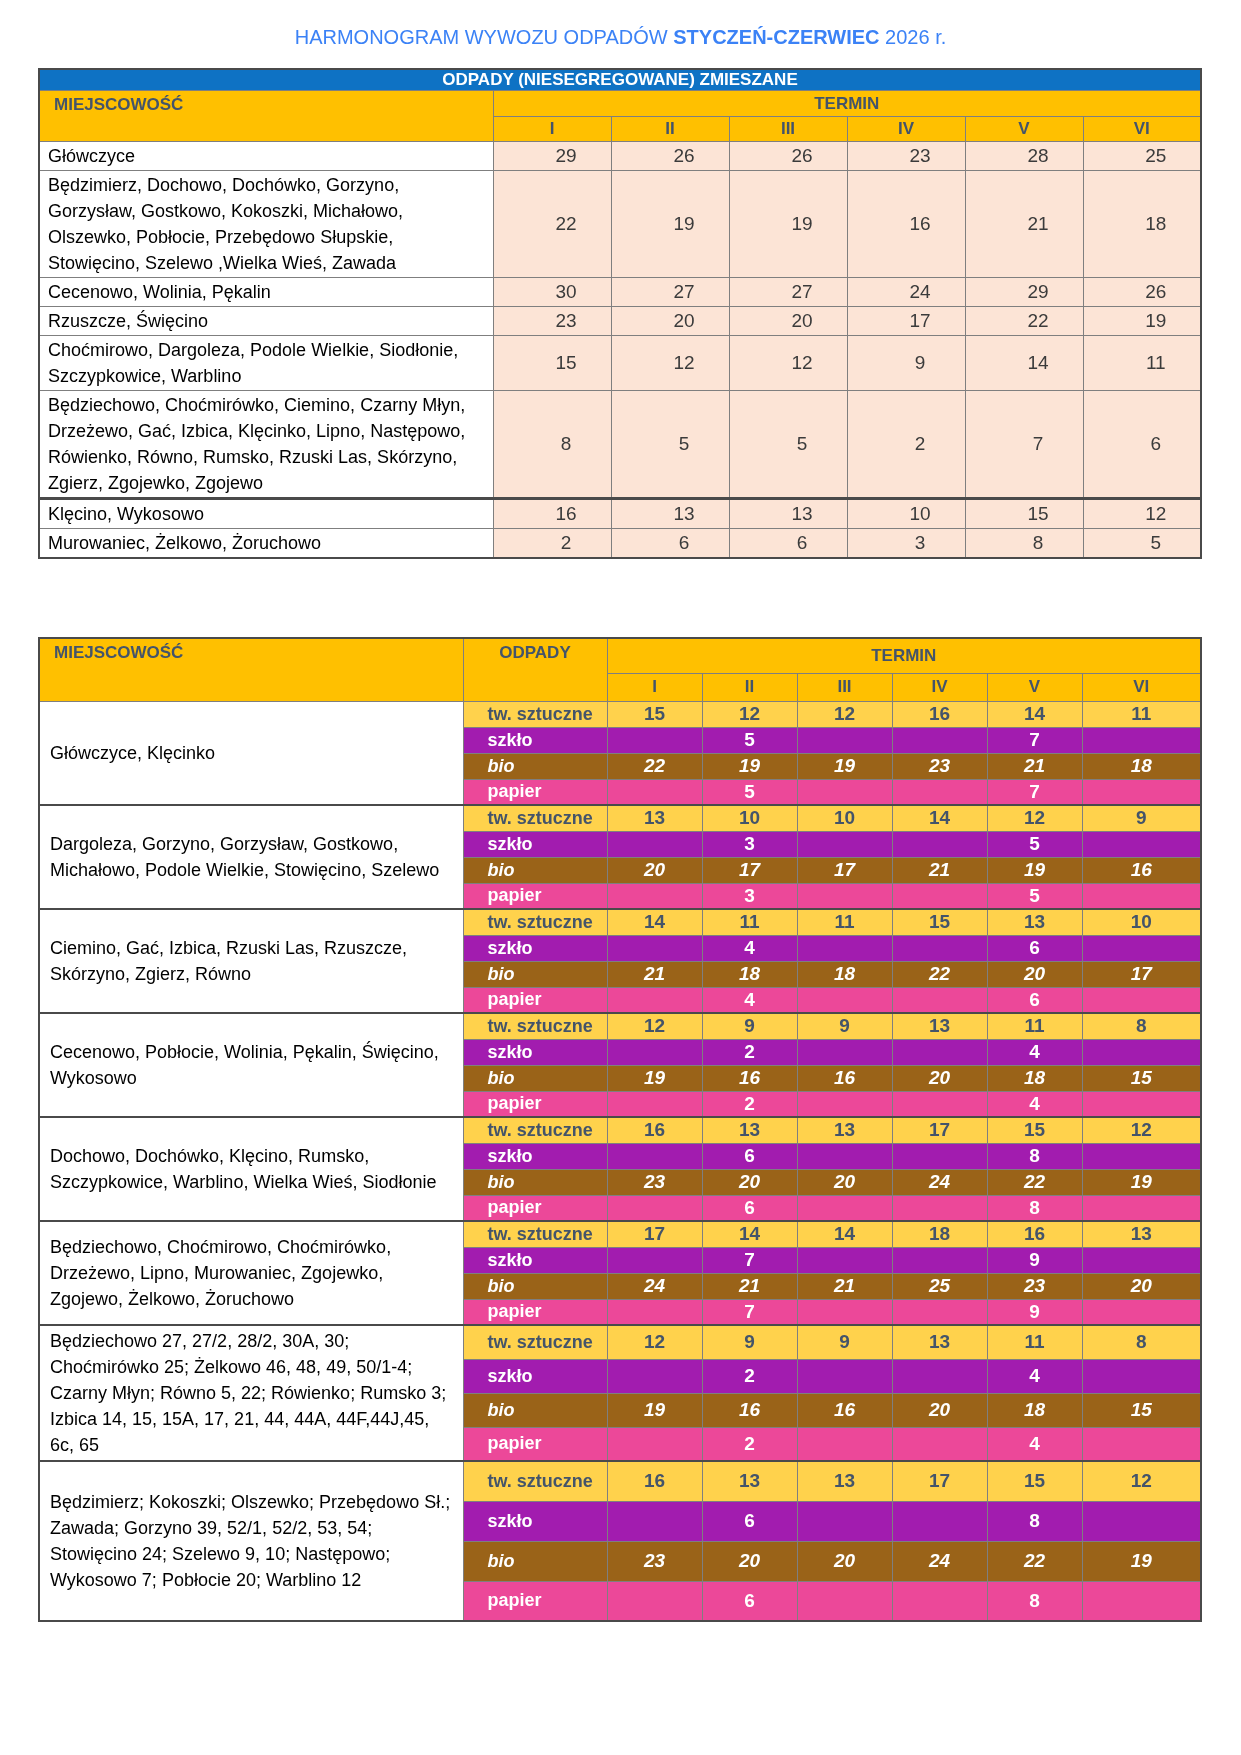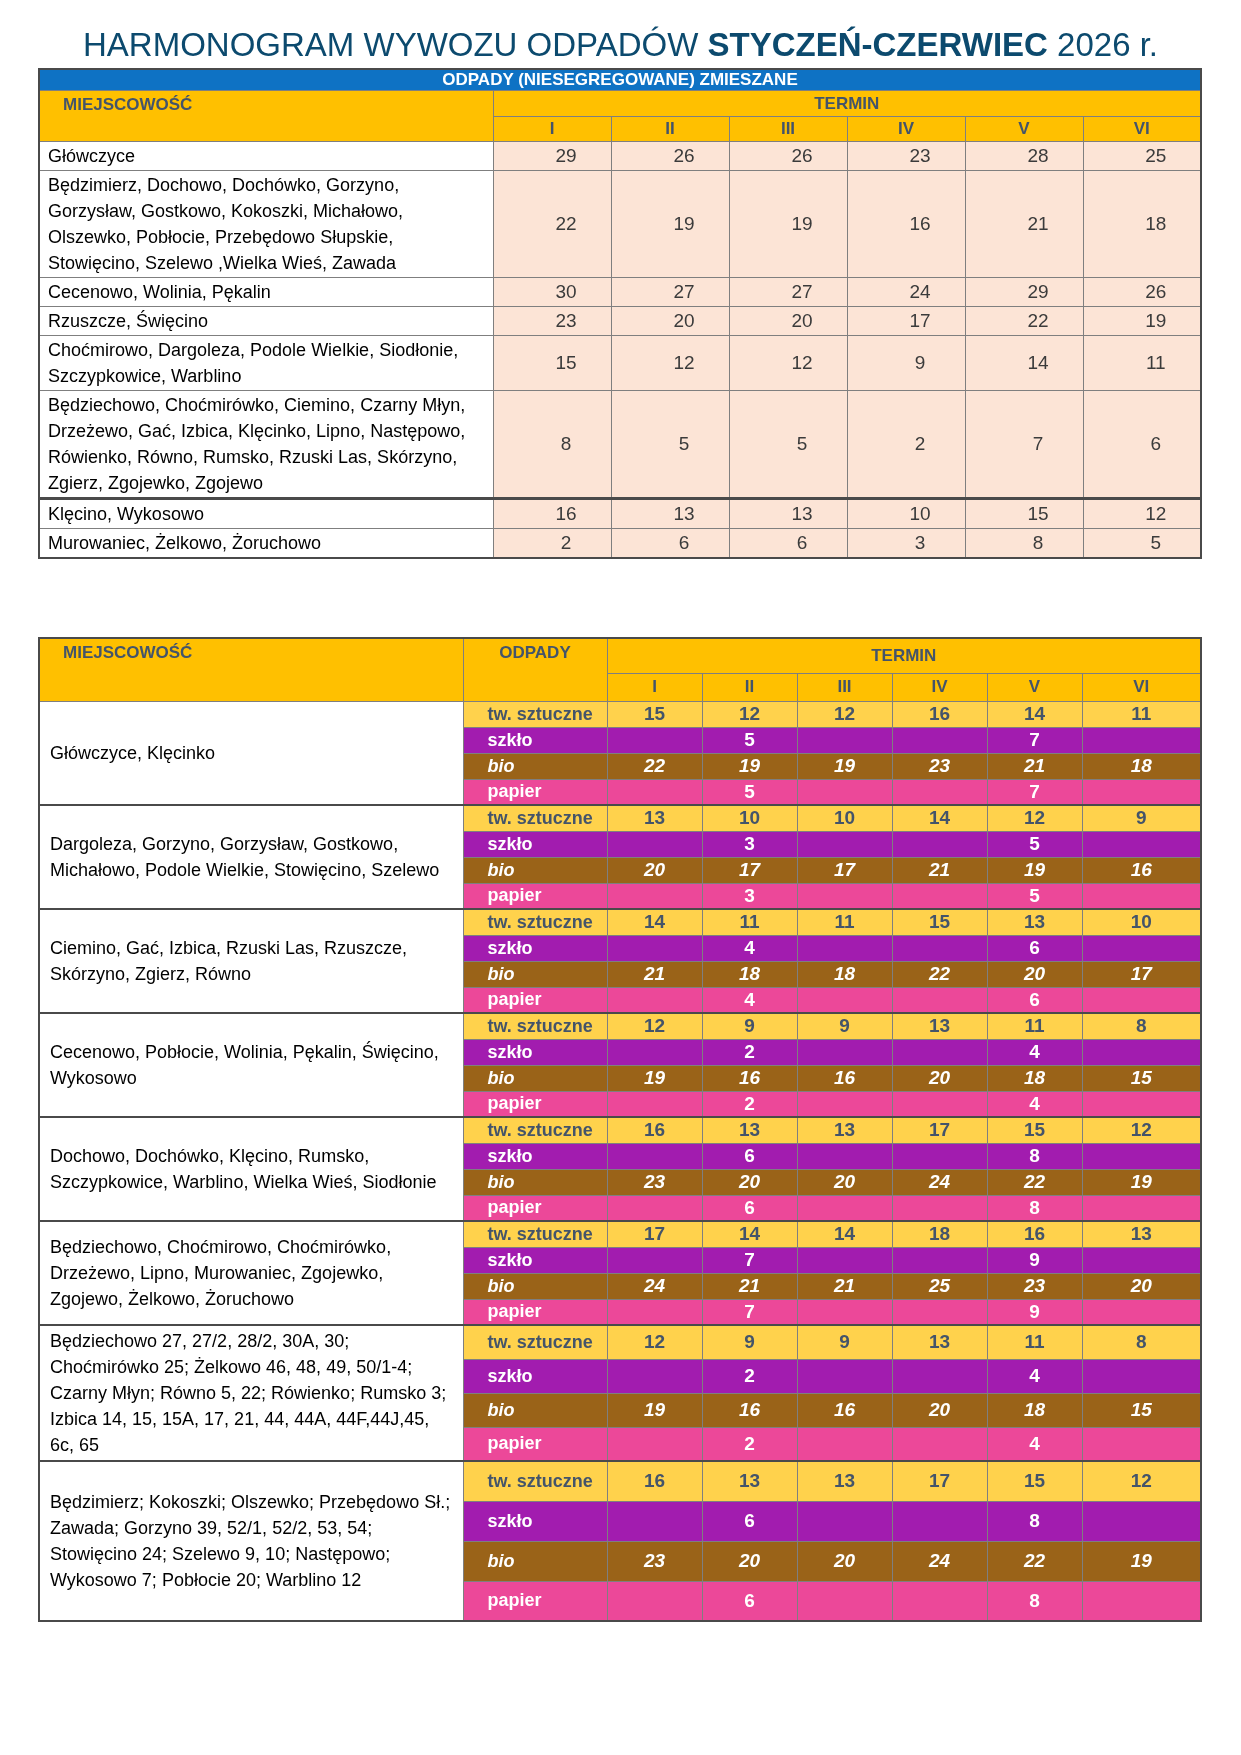--- a/index.html
+++ b/index.html
@@ -6,21 +6,21 @@
   html,body { background:#ffffff; }
   body {
     width:1241px; height:1755px; position:relative;
     font-family:"Liberation Sans","DejaVu Sans",sans-serif;
     color:#000;
   }
   .page { position:absolute; inset:0; }
 
   .title {
     position:absolute; top:26px; left:0; width:100%;
-    text-align:center; font-size:33px; font-weight:400; color:#0c4a6e;
+    text-align:center; font-size:20px; font-weight:400; color:#3b82f6;
     white-space:pre;
   }
   .title .b { font-weight:700; }
 
   table {
     border-collapse:collapse; table-layout:fixed;
     position:absolute; left:38px; width:1162px;
     border:2px solid #4a4a4a;
   }
   .t1 { top:68px; }
@@ -29,21 +29,21 @@
   th, td { border:1px solid #7f7f7f; overflow:hidden; }
 
   .banner {
     background:#0e72c4; color:#ffffff; font-weight:700; font-size:17px;
     height:18px; text-align:center; vertical-align:middle;
   }
   .gold {
     background:#ffc000; color:#44546a; font-weight:700; font-size:17px;
     vertical-align:middle; text-align:center;
   }
-  .hLeft  { text-align:left; padding-left:23px; }
+  .hLeft  { text-align:left; padding-left:14px; }
   .hTop   { vertical-align:top; padding-top:4px; }
   .t1 thead tr.r1 th { height:26px; }
   .t1 thead tr.months th { height:25px; }
   .t2 thead tr.r1 th { height:35px; }
   .t2 thead tr.months th { height:28px; }
 
   
   .t1 td.loc {
     background:#ffffff; font-size:18px; line-height:26px;
     padding:1px 8px; vertical-align:middle; height:28px; color:#000;

